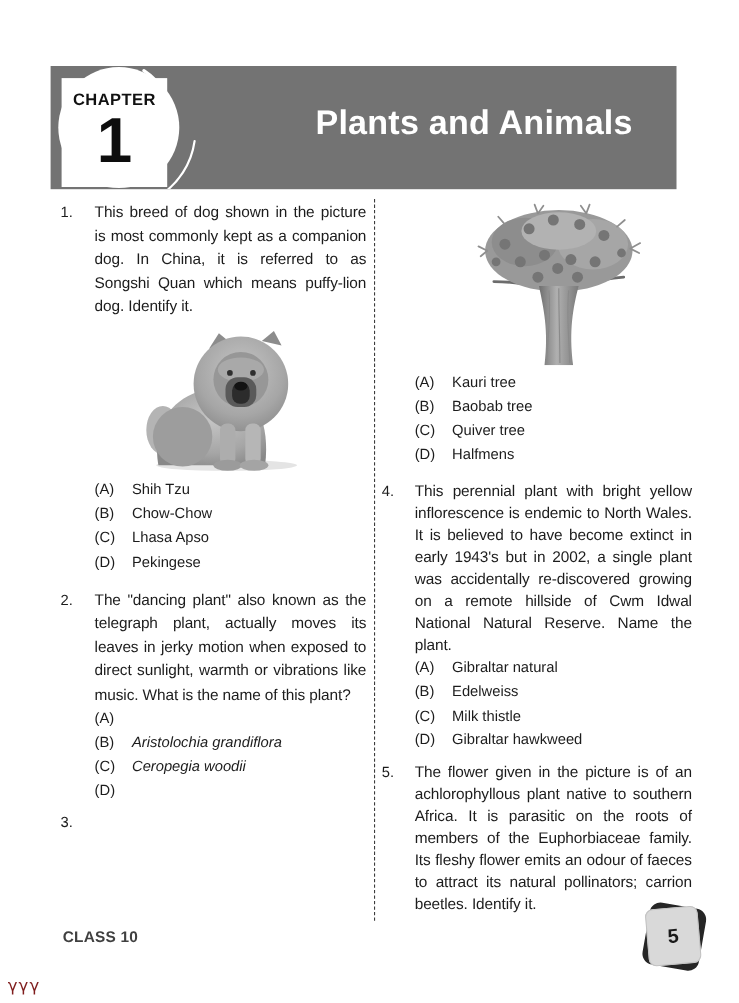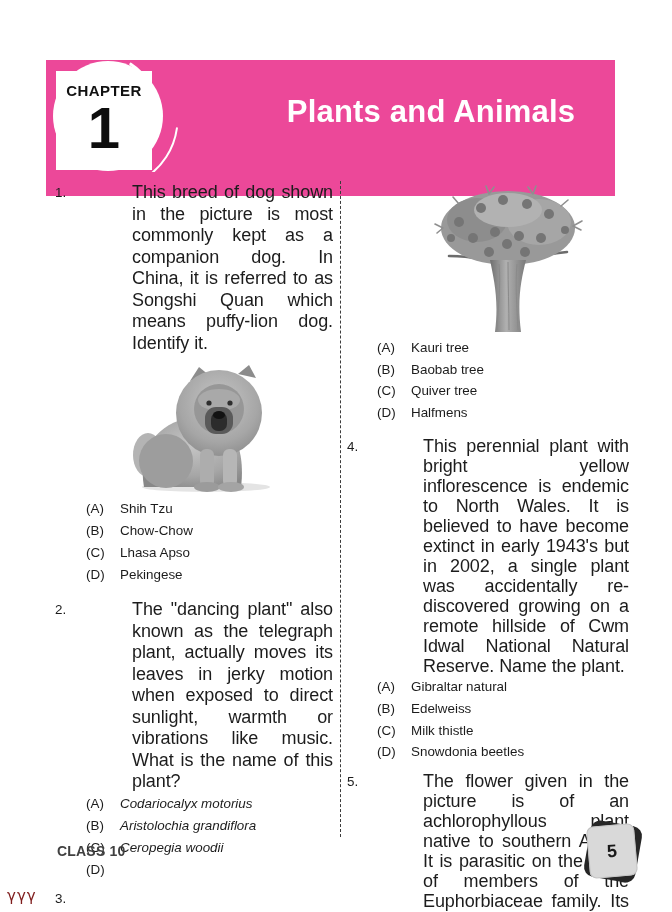--- a/index.html
+++ b/index.html
@@ -8,22 +8,22 @@
     position:relative;
     width:672px; height:912px;
     background:#ffffff;
     font-family:"Liberation Sans", sans-serif;
     color:#1c1c1c;
     overflow:hidden;
   }
 
   
   .header-band{
-    position:absolute; left:46px; top:60px; width:569px; height:136px;
-    background:#ec4899; overflow:hidden;
+    position:absolute; left:46px; top:60px; width:569px; height:112px;
+    background:#737373; overflow:hidden;
   }
   .chapter-badge-wrap{ position:absolute; left:0; top:0; width:200px; height:112px; }
   .chapter-badge-svg{ position:absolute; left:0; top:0; }
   .chapter-text{
     position:absolute; left:10px; top:11px; width:96px; height:99px;
     display:flex; flex-direction:column; align-items:center; z-index:3;
   }
   .chapter-label{ font-size:15px; font-weight:700; letter-spacing:.4px; color:#111; margin-top:11px; }
   .chapter-number{ font-size:58px; font-weight:800; color:#0d0d0d; line-height:1.0; margin-top:0px; }
   .page-title{
@@ -37,21 +37,21 @@
     border-left:1px dashed #3c3c3c;
   }
   .col{ position:absolute; top:182px; }
   .col-left{ left:55px; width:278px; }
   .col-right{ left:347px; width:282px; }
 
   .q{ display:flex; }
   .qnum{ width:31px; flex:none; font-size:13.4px; line-height:21.5px; }
   .col-right .qnum{ width:30px; }
   .qbody{ flex:1; min-width:0; }
-  .qtext{ font-size:18px; line-height:21.5px; text-align:justify; letter-spacing:-.1px;margin-left:46px; }
+  .qtext{ font-size:14px; line-height:21.5px; text-align:justify; letter-spacing:-.1px; }
   .col-right .qtext{ line-height:20px; }
 
   .opt{ display:flex; font-size:13.4px; line-height:22px; }
   .col-right .opt{ line-height:21.6px; }
   .optlabel{ width:34px; flex:none; }
   .opttext i{ font-style:italic; }
 
   .figure{ display:block; }
   .dog-figure{ margin:3px 0 5px 42px; width:160px; height:136px; }
   .tree-figure{ margin:0 0 5px 52px; width:158px; height:150px; }
@@ -160,21 +160,20 @@
       </div>
     </div>
   </div>
 
   <div class="q mt-q2">
     <div class="qnum">2.</div>
     <div class="qbody">
       <p class="qtext">The "dancing plant" also known as the telegraph plant, actually moves its leaves in jerky motion when exposed to direct sunlight, warmth or vibrations like music. What is the name of this plant?</p>
       <div class="opt">
         <span class="optlabel">(A)</span>
-        <span class="opttext"><i>Codariocalyx motorius</i><span></span></span>
       </div>
       <div class="opt">
         <span class="optlabel">(B)</span>
         <span class="opttext"><i>Aristolochia grandiflora</i><span></span></span>
       </div>
       <div class="opt">
         <span class="optlabel">(C)</span>
         <span class="opttext"><i>Ceropegia woodii</i><span></span></span>
       </div>
       <div class="opt">
@@ -276,21 +275,21 @@
       <div class="opt">
         <span class="optlabel">(B)</span>
         <span class="opttext">Edelweiss</span>
       </div>
       <div class="opt">
         <span class="optlabel">(C)</span>
         <span class="opttext">Milk thistle</span>
       </div>
       <div class="opt">
         <span class="optlabel">(D)</span>
-        <span class="opttext">Snowdonia beetles</span>
+        <span class="opttext">Gibraltar hawkweed</span>
       </div>
     </div>
   </div>
 
   <div class="q mt-q5">
     <div class="qnum">5.</div>
     <div class="qbody">
       <p class="qtext">The flower given in the picture is of an achlorophyllous plant native to southern Africa. It is parasitic on the roots of members of the Euphorbiaceae family. Its fleshy flower emits an odour of faeces to attract its natural pollinators; carrion beetles. Identify it.</p>
     </div>
   </div>

